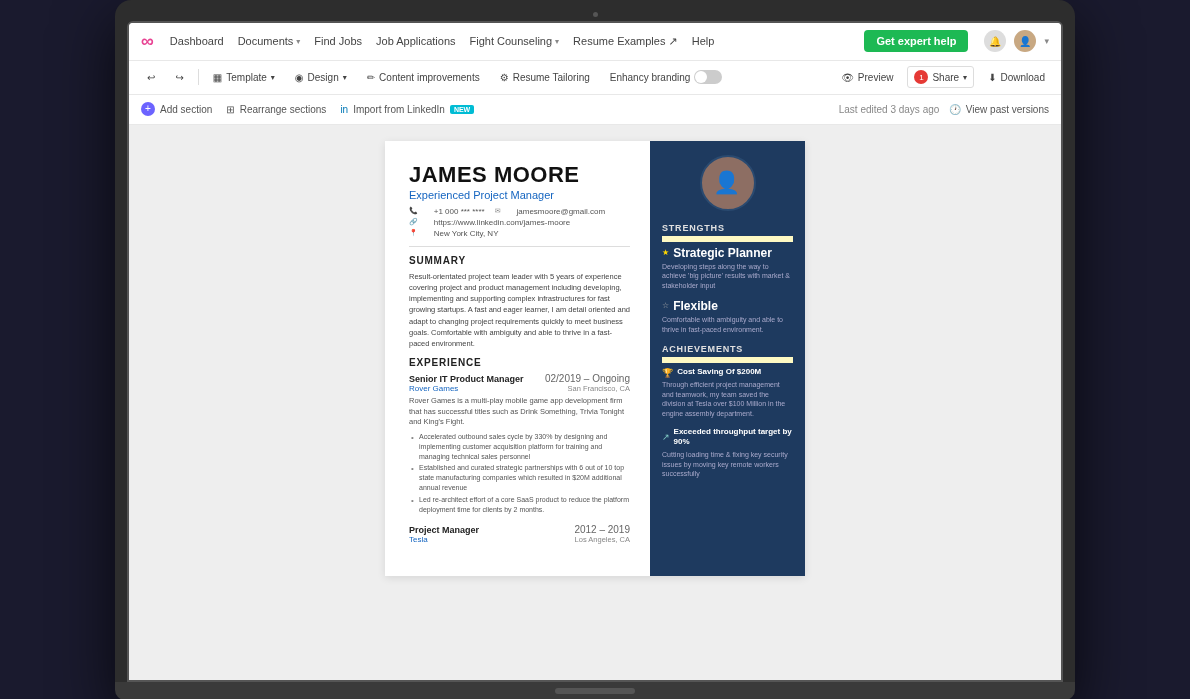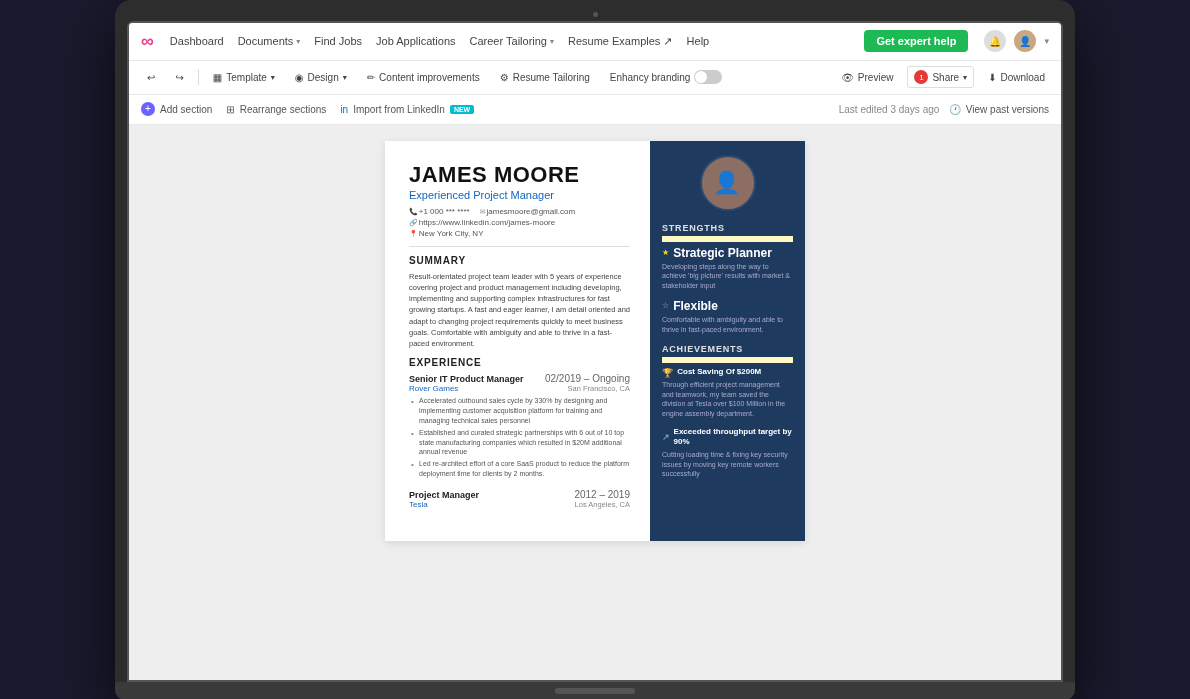--- a/index.html
+++ b/index.html
@@ -326,22 +326,22 @@
       display: flex;
       flex-wrap: wrap;
       gap: 2px 10px;
       font-size: 8px;
       color: #555;
       margin-bottom: 8px;
     }
 
     .contact-item {
       display: flex;
-      align-items: flex-end;
-      gap: 1px;
+      align-items: center;
+      gap: 16px;
     }
 
     .contact-icon {
       font-size: 7px;
       color: #888;
     }
 
     .resume-divider {
       border: none;
       border-top: 1px solid #ddd;
@@ -551,21 +551,21 @@
       <div class="logo-icon">∞</div>
       <div class="nav-items">
         <span class="nav-item">Dashboard</span>
         <span class="nav-item">
           <span>Documents</span>
           <span class="chevron">▾</span>
         </span>
         <span class="nav-item">Find Jobs</span>
         <span class="nav-item">Job Applications</span>
         <span class="nav-item">
-          <span>Career Tailoring</span>
+          <span>Fight Counseling</span>
           <span class="chevron">▾</span>
         </span>
         <span class="nav-item">Resume Examples ↗</span>
         <span class="nav-item">Help</span>
       </div>
       <button class="get-expert-btn">Get expert help</button>
       <div class="nav-right">
         <div class="bell-icon">🔔</div>
         <div class="user-avatar">👤</div>
         <span style="font-size:9px;color:#888;">▾</span>
@@ -680,20 +680,21 @@
 
             <div class="exp-item">
               <div class="exp-header">
                 <span class="exp-title">Senior IT Product Manager</span>
                 <span class="exp-dates">02/2019 – Ongoing</span>
               </div>
               <div class="exp-company-line">
                 <span class="exp-company">Rover Games</span>
                 <span class="exp-location">San Francisco, CA</span>
               </div>
+              <p class="exp-description">Rover Games is a multi-play mobile game app development firm that has successful titles such as Drink Something, Trivia Tonight and King's Fight.</p>
               <ul class="exp-bullets">
                 <li>Accelerated outbound sales cycle by 330% by designing and implementing customer acquisition platform for training and managing technical sales personnel</li>
                 <li>Established and curated strategic partnerships with 6 out of 10 top state manufacturing companies which resulted in $20M additional annual revenue</li>
                 <li>Led re-architect effort of a core SaaS product to reduce the platform deployment time for clients by 2 months.</li>
               </ul>
             </div>
 
             <div class="exp-item">
               <div class="exp-header">
                 <span class="exp-title">Project Manager</span>

